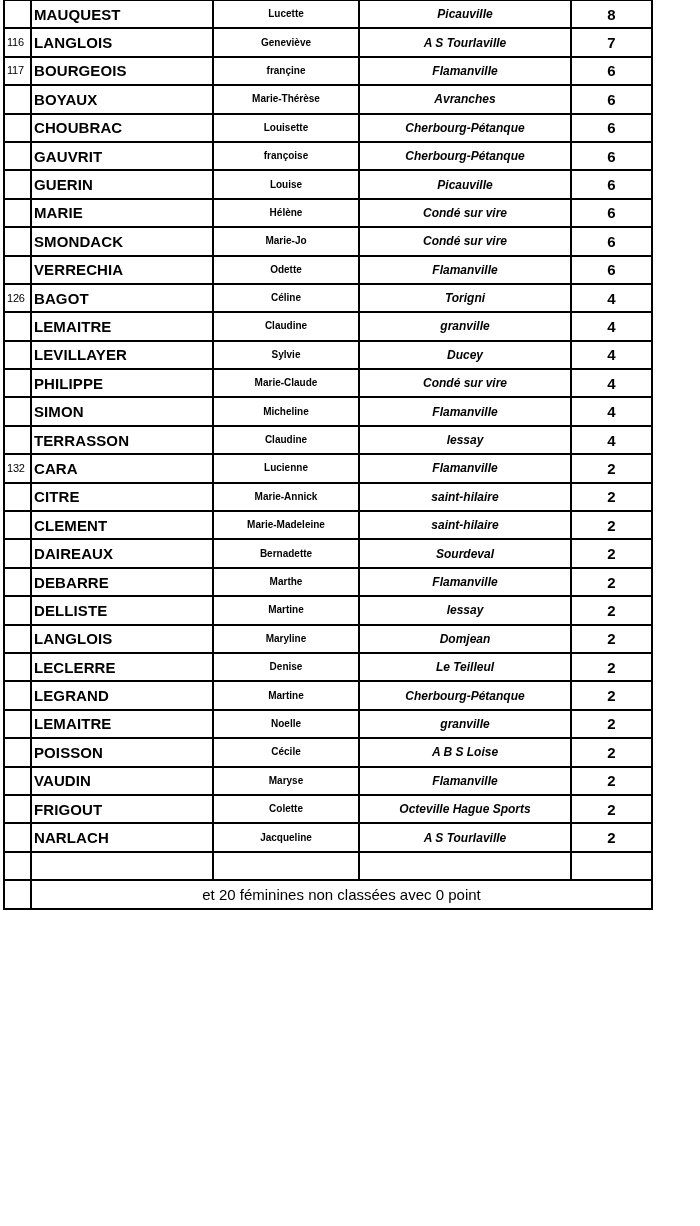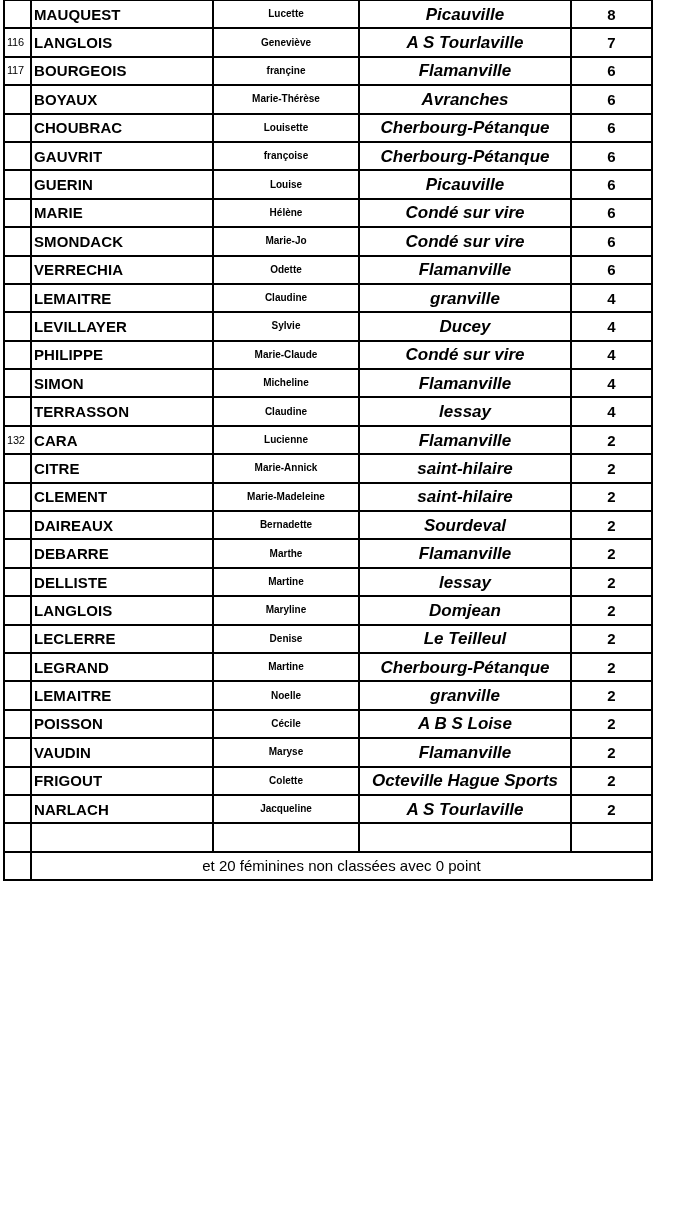--- a/index.html
+++ b/index.html
@@ -75,21 +75,21 @@
   }
 
   td.firstname {
     text-align: center;
     font-size: 10px;
     font-weight: bold;
   }
 
   td.club {
     text-align: center;
-    font-size: 17px;
+    font-size: 12px;
     font-weight: bold;
     font-style: italic;
   }
 
   td.points {
     text-align: center;
     font-size: 15px;
     font-weight: bold;
   }
 
@@ -181,20 +181,27 @@
             <td class="points">6</td>
           </tr>
           <tr>
             <td class="rank"></td>
             <td class="lastname">VERRECHIA</td>
             <td class="firstname">Odette</td>
             <td class="club">Flamanville</td>
             <td class="points">6</td>
           </tr>
           <tr>
+            <td class="rank">126</td>
+            <td class="lastname">BAGOT</td>
+            <td class="firstname">Céline</td>
+            <td class="club">Torigni</td>
+            <td class="points">4</td>
+          </tr>
+          <tr>
             <td class="rank"></td>
             <td class="lastname">LEMAITRE</td>
             <td class="firstname">Claudine</td>
             <td class="club">granville</td>
             <td class="points">4</td>
           </tr>
           <tr>
             <td class="rank"></td>
             <td class="lastname">LEVILLAYER</td>
             <td class="firstname">Sylvie</td>

